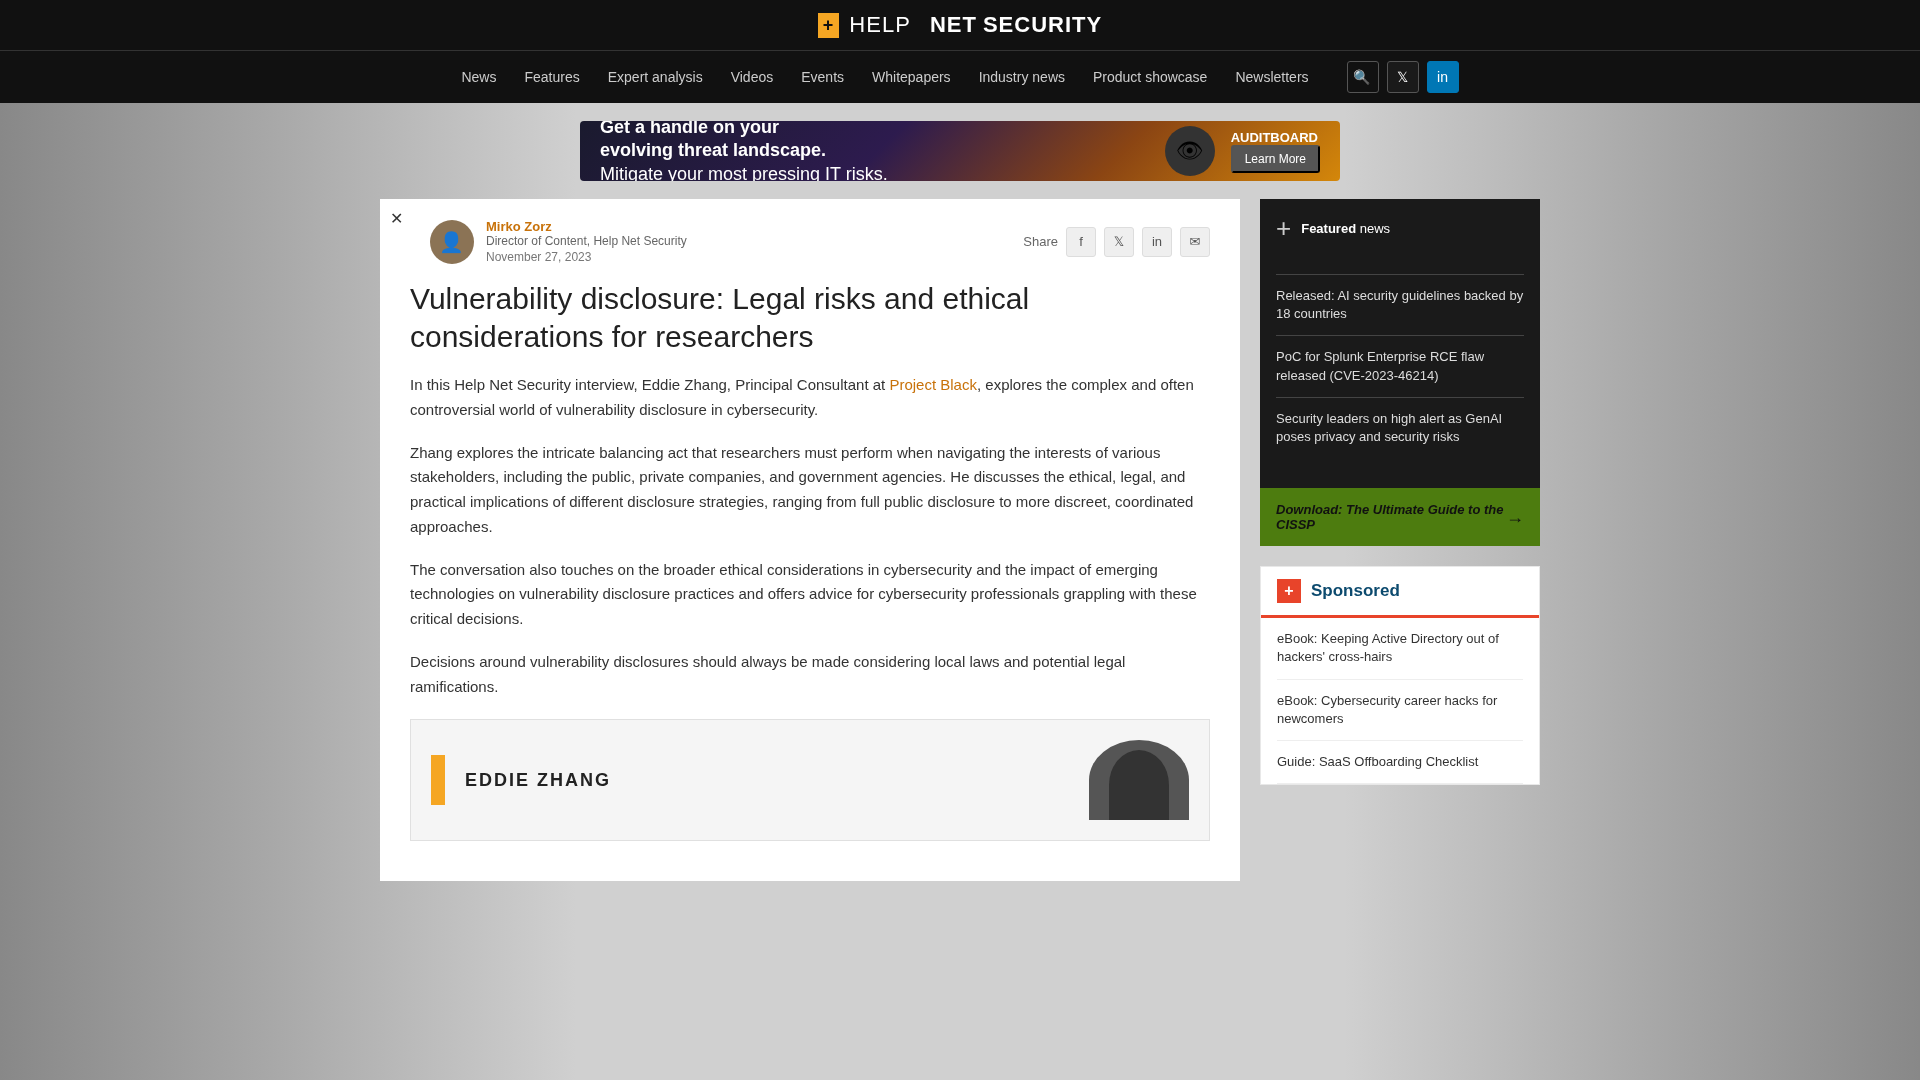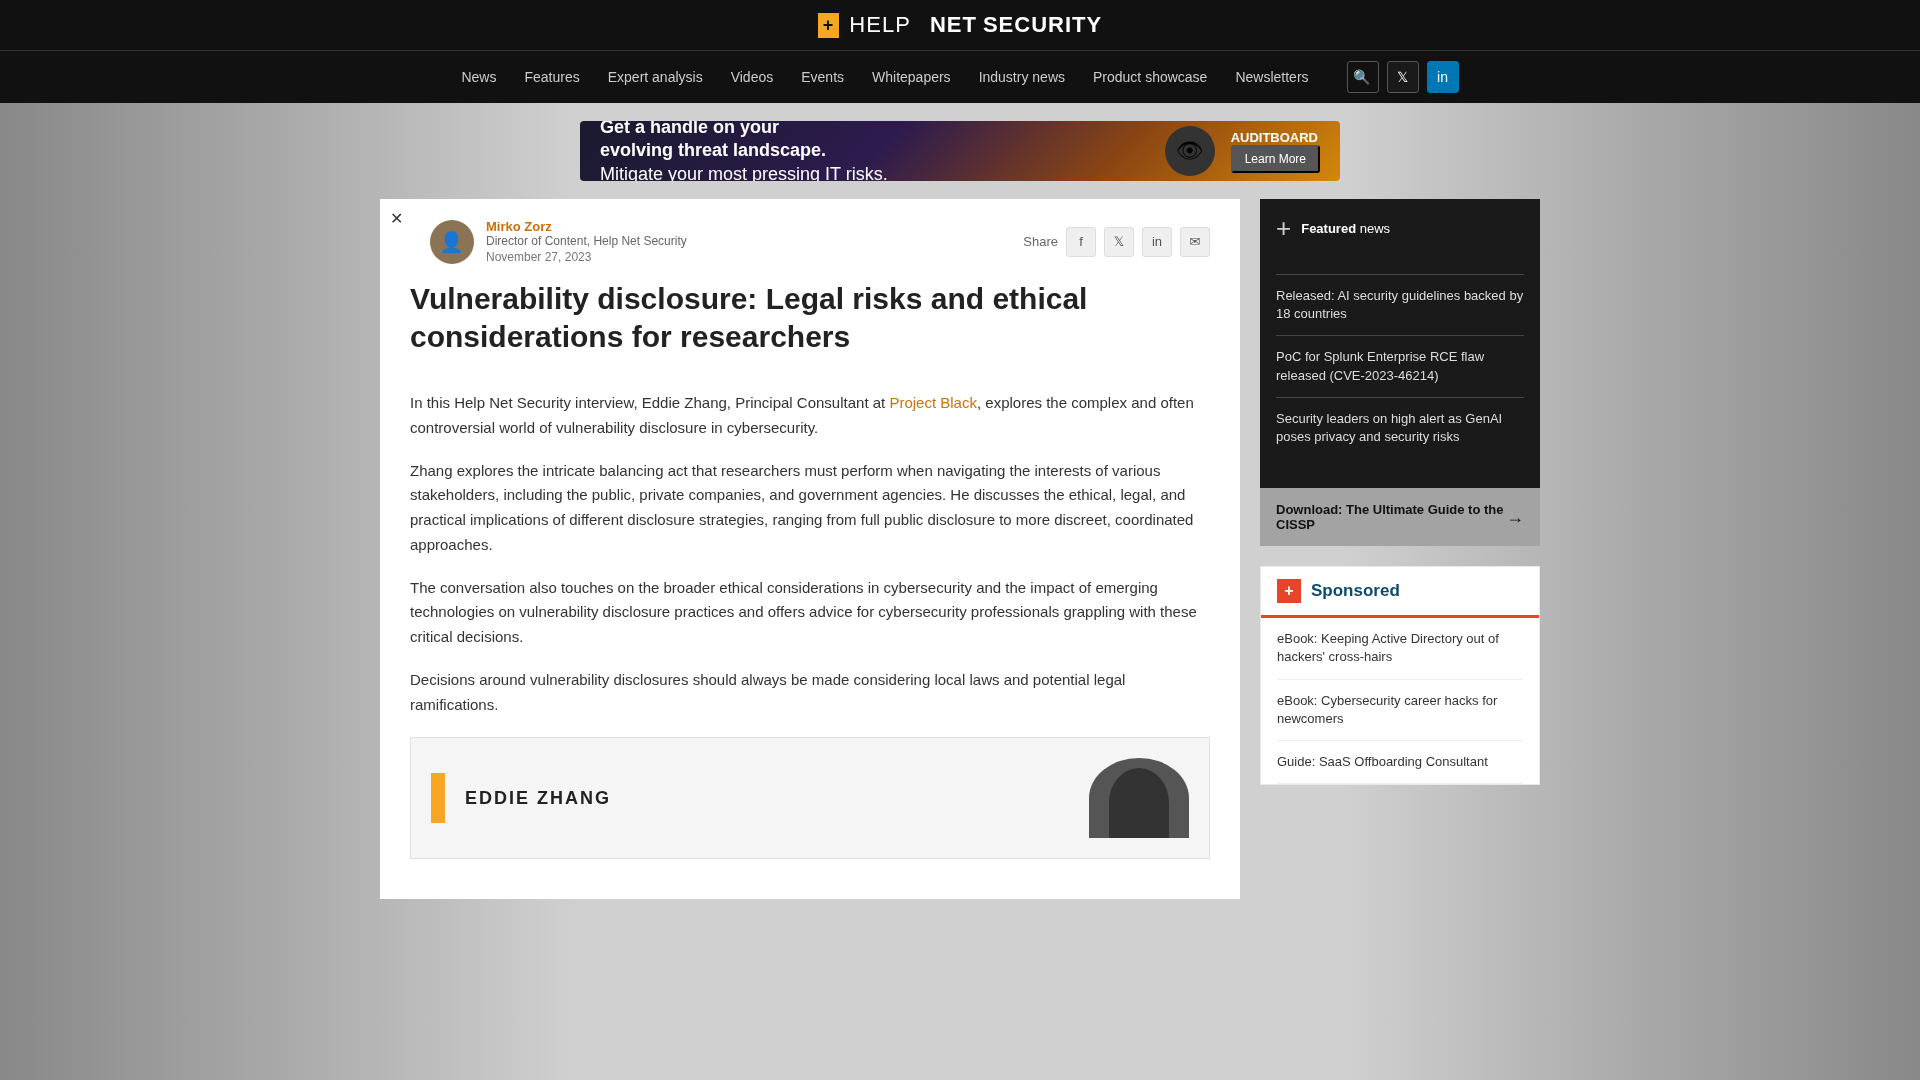--- a/index.html
+++ b/index.html
@@ -187,24 +187,24 @@
       display: flex;
       align-items: center;
       justify-content: center;
       cursor: pointer;
       font-size: 13px;
       color: #555;
     }
 
     .article-title {
       font-size: 30px;
-      font-weight: 700;
+      font-weight: 400;
       color: #222;
       line-height: 1.25;
-      margin-bottom: 36px;
+      margin-bottom: 18px;
     }
 
     .article-body p {
       font-size: 15px;
       color: #333;
       line-height: 1.65;
       margin-bottom: 18px;
     }
     .article-link { color: #c8720a; text-decoration: none; }
 
@@ -284,30 +284,31 @@
     .featured-item {
       border-top: 1px solid #444;
       padding: 12px 0;
       font-size: 13px;
       color: #ddd;
       line-height: 1.4;
       cursor: pointer;
     }
 
     .featured-cta {
-      background: #a3a3a3;
+      background: #4d7c0f;
       color: #111;
       padding: 14px 16px;
       display: flex;
       align-items: center;
       justify-content: space-between;
       font-size: 13px;
       font-weight: 700;
       cursor: pointer;
       margin-top: 14px;
+      font-style: italic;
     }
     .featured-cta-arrow { font-size: 18px; }
 
     
     .sponsored-box {
       background: white;
       margin-top: 20px;
       border: 1px solid #e8e8e8;
     }
     .sponsored-header {
@@ -453,18 +454,18 @@
     </div>
 
     <div class="sponsored-box">
       <div class="sponsored-header">
         <div class="sponsored-plus">+</div>
         <span class="sponsored-title">Sponsored</span>
       </div>
       <div class="sponsored-items">
         <div class="sponsored-item">eBook: Keeping Active Directory out of hackers' cross-hairs</div>
         <div class="sponsored-item">eBook: Cybersecurity career hacks for newcomers</div>
-        <div class="sponsored-item">Guide: SaaS Offboarding Consultant</div>
+        <div class="sponsored-item">Guide: SaaS Offboarding Checklist</div>
       </div>
     </div>
 
   </aside>
 </div>
 
 </body></html>

